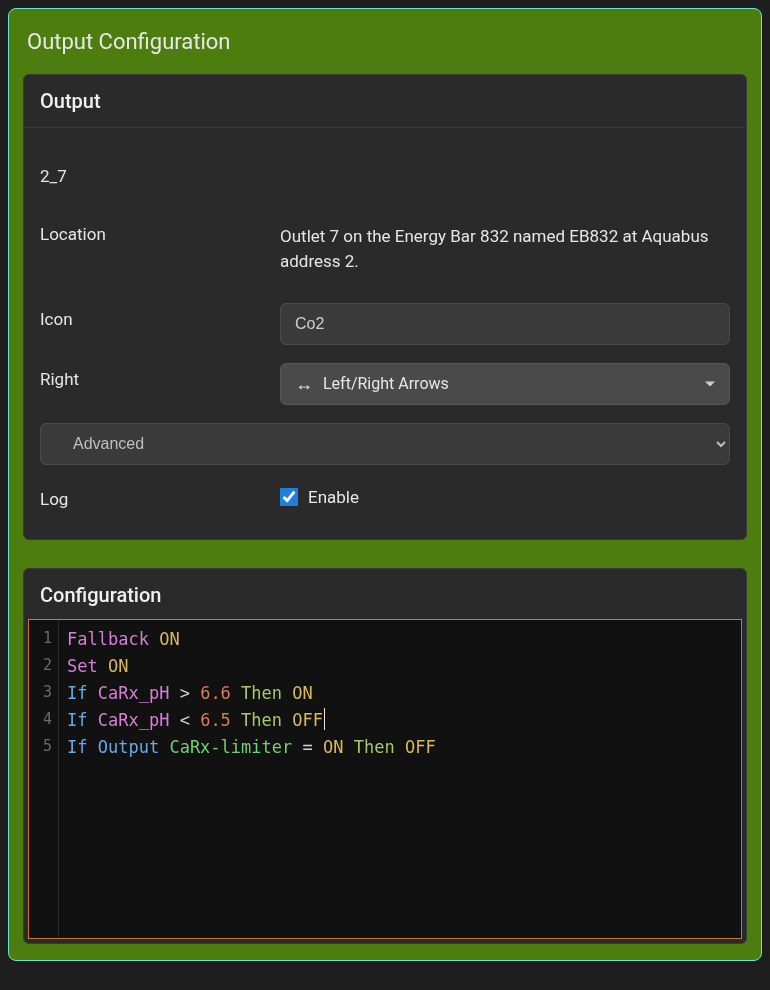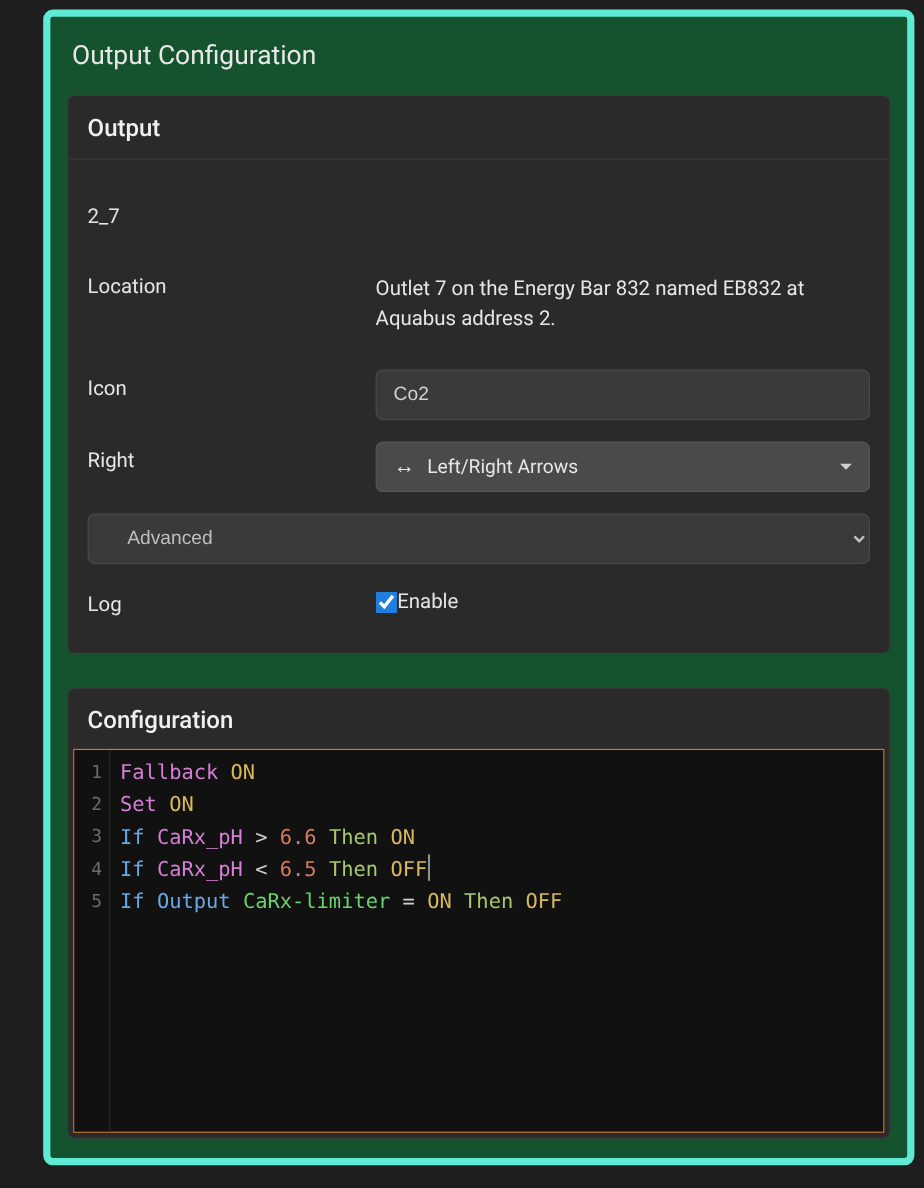--- a/index.html
+++ b/index.html
@@ -7,25 +7,24 @@
     width: 770px; height: 990px;
     background: #1e1e1e;
     font-family: -apple-system, BlinkMacSystemFont, "Segoe UI", Roboto, Helvetica, Arial, sans-serif;
     color: #e6e6e6;
     font-size: 16px;
   }
   .page {
     padding: 8px;
   }
   .outer-panel {
-    border: 6px solid #5eead4;
+    border: 1px solid #5eead4;
     border-radius: 8px;
-    background: #14532d;
+    background: #4d7c0f;
     padding: 14px 14px 16px 14px;
-    margin-left: 28px;
   }
   .page-title {
     font-size: 22px;
     font-weight: 400;
     color: #e8e8e8;
     margin: 6px 0 20px 4px;
   }
   .card {
     border: 1px solid #3a3a3a;
     border-radius: 6px;
@@ -117,21 +116,21 @@
     color: #bfbfbf;
     font-size: 16px;
     padding: 0 28px;
     outline: none;
     appearance: auto;
   }
 
   .checkbox-row {
     display: flex;
     align-items: center;
-    gap: 0;
+    gap: 10px;
     padding-top: 4px;
   }
   .checkbox-row input[type=checkbox] {
     width: 18px; height: 18px;
     accent-color: #1e7fe0;
     cursor: pointer;
   }
   .checkbox-row label {
     color: #e6e6e6;
     font-size: 17px;

